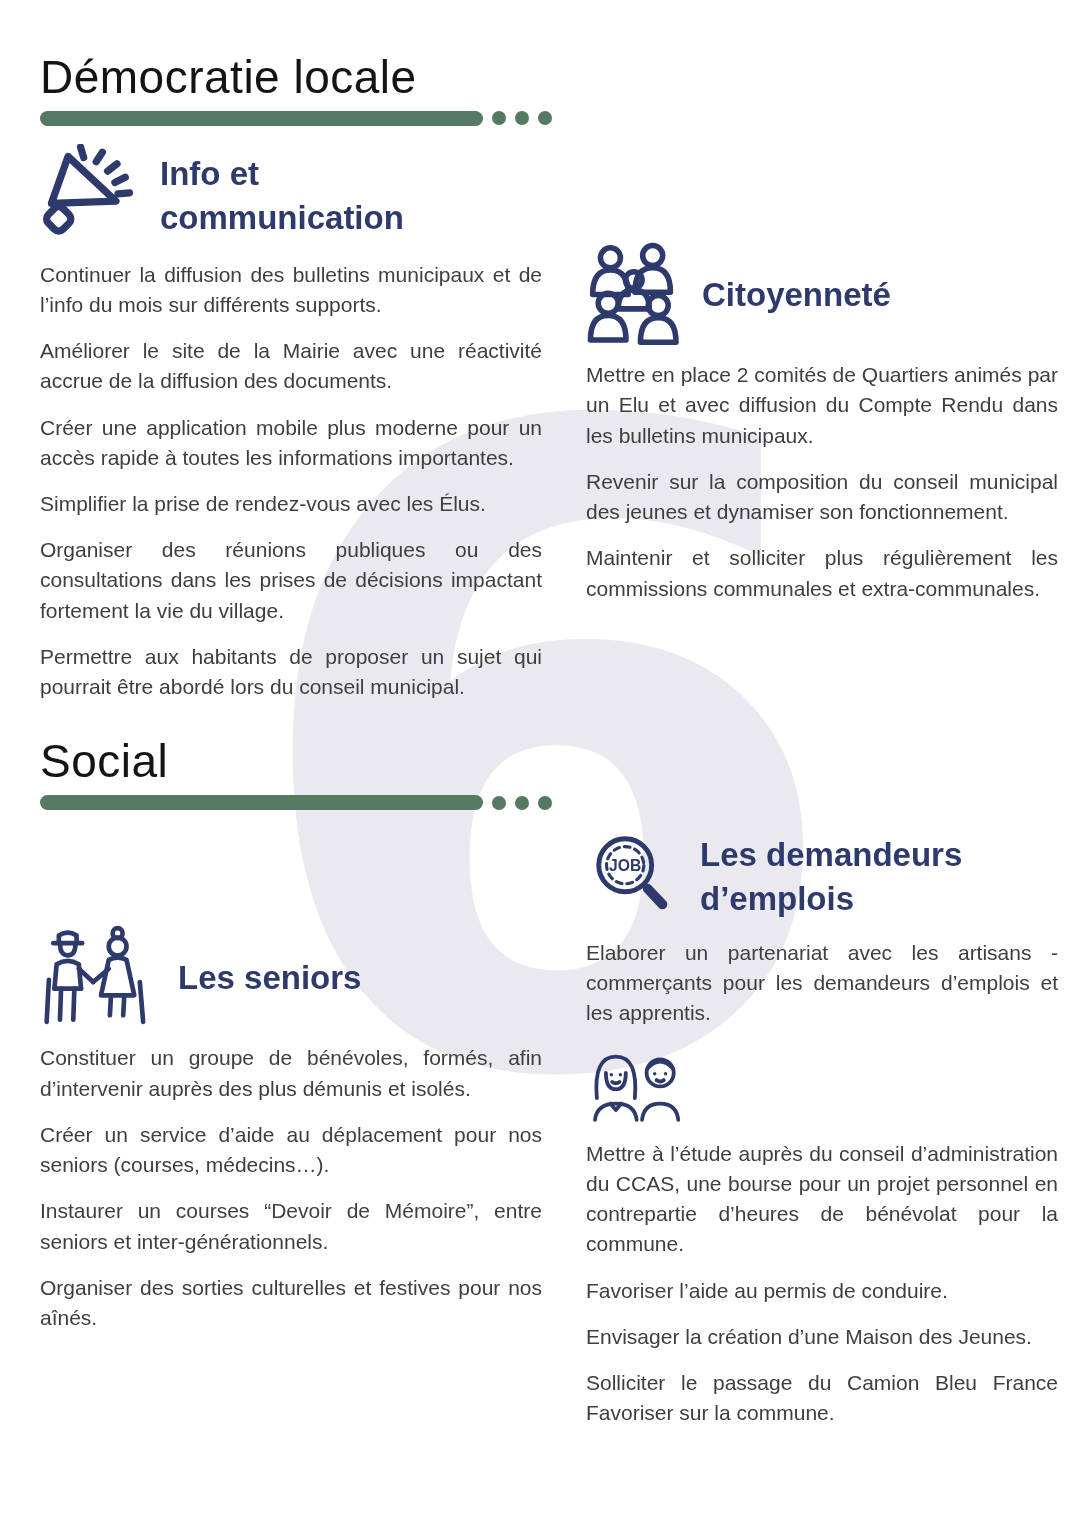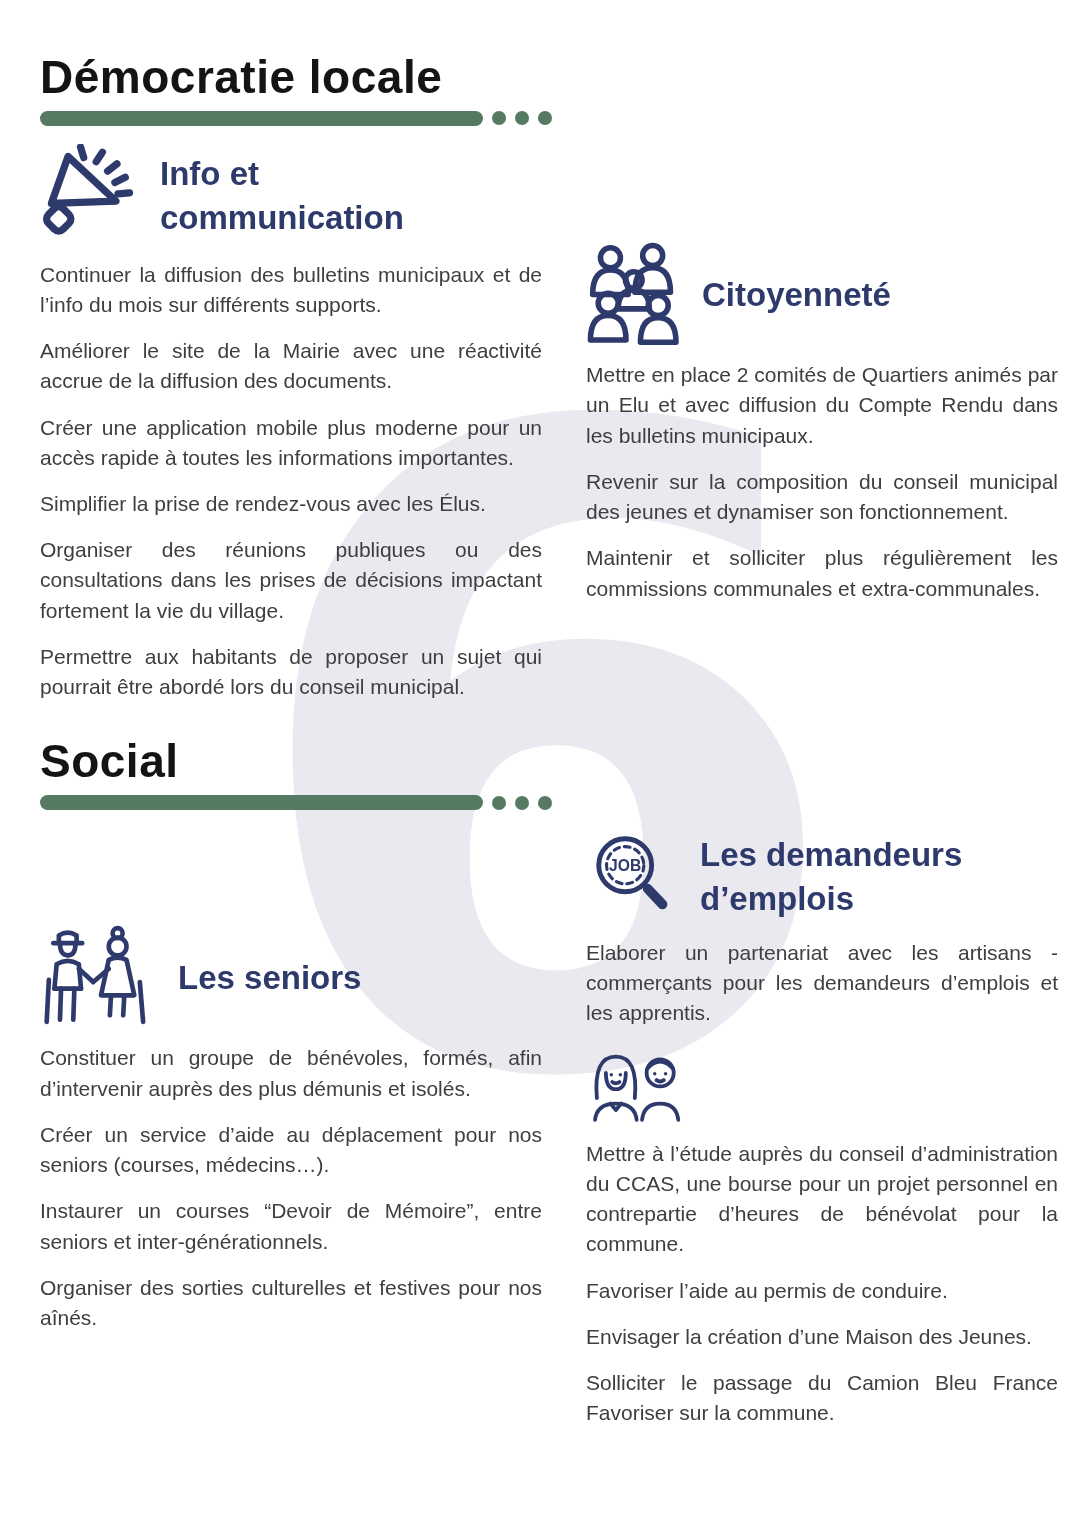--- a/index.html
+++ b/index.html
@@ -20,21 +20,21 @@
   .page{position:relative;width:1086px;height:1536px;padding:34px 40px 0;}
   .watermark{
     position:absolute;left:238px;top:318px;
     font-family:"DejaVu Sans",sans-serif;
     font-size:880px;font-weight:700;line-height:1;
     color:var(--watermark);
     z-index:0;user-select:none;
   }
   section{position:relative;z-index:1;}
   .section-title{
-    font-size:46px;font-weight:700;letter-spacing:.5px;
+    font-size:46px;font-weight:400;letter-spacing:.5px;
     color:var(--title);margin:18px 0 8px;line-height:1.1;
   }
   .divider{display:flex;align-items:center;gap:9px;margin:2px 0 12px;}
   .divider-bar{width:443px;height:15px;border-radius:8px;background:var(--green);}
   .dot{width:14px;height:14px;border-radius:50%;background:var(--green);flex:none;}
   .columns{display:flex;gap:44px;align-items:center;}
   .col-left{width:502px;flex:none;}
   .col-right{width:472px;flex:none;}
   .topic-header{display:flex;align-items:center;gap:16px;margin:6px 0 12px;}
   .topic-header svg{flex:none;}

